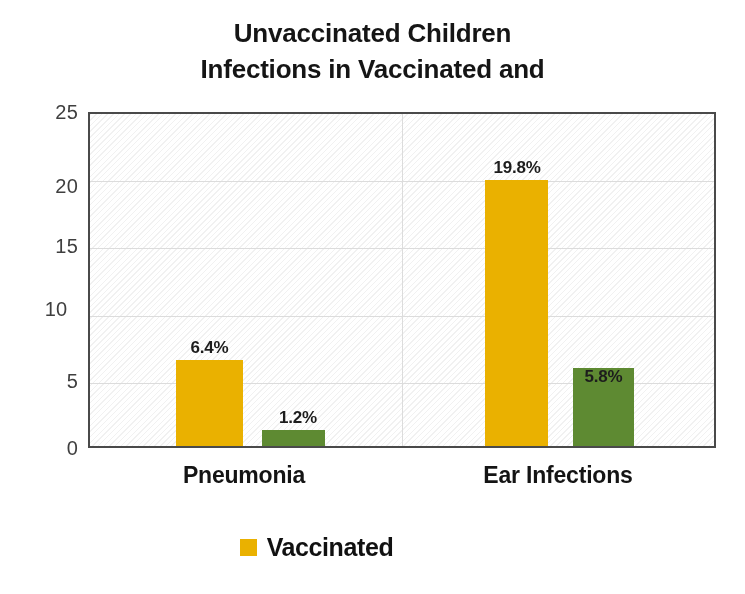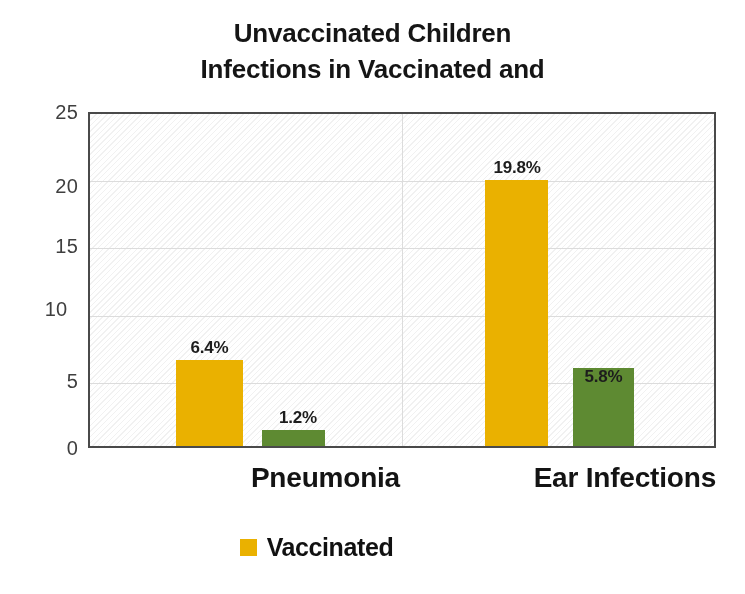--- a/index.html
+++ b/index.html
@@ -115,22 +115,22 @@
   #x-axis {
     position: absolute;
     left: 88px;
     top: 462px;
     width: 628px;
     height: 34px;
   }
   .xtick {
     position: absolute;
     top: 0;
-    text-align: right;
-    font-size: 28px;
+    text-align: center;
+    font-size: 23px;
     font-weight: bold;
     color: #141414;
     white-space: nowrap;
     letter-spacing: -0.2px;
   }
 
   
   #legend {
     position: absolute;
     left: 0;

